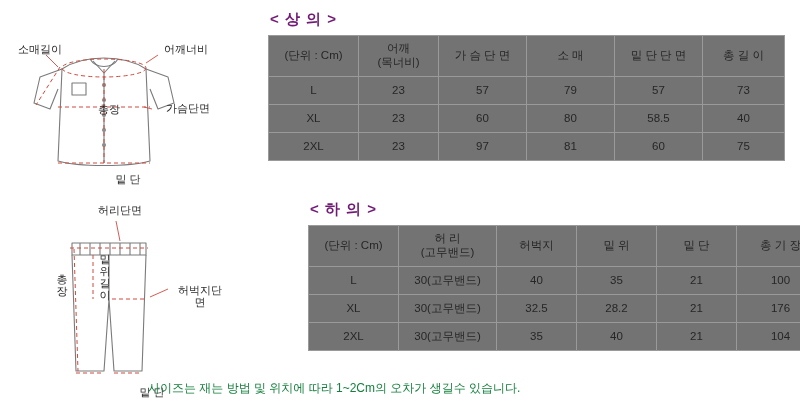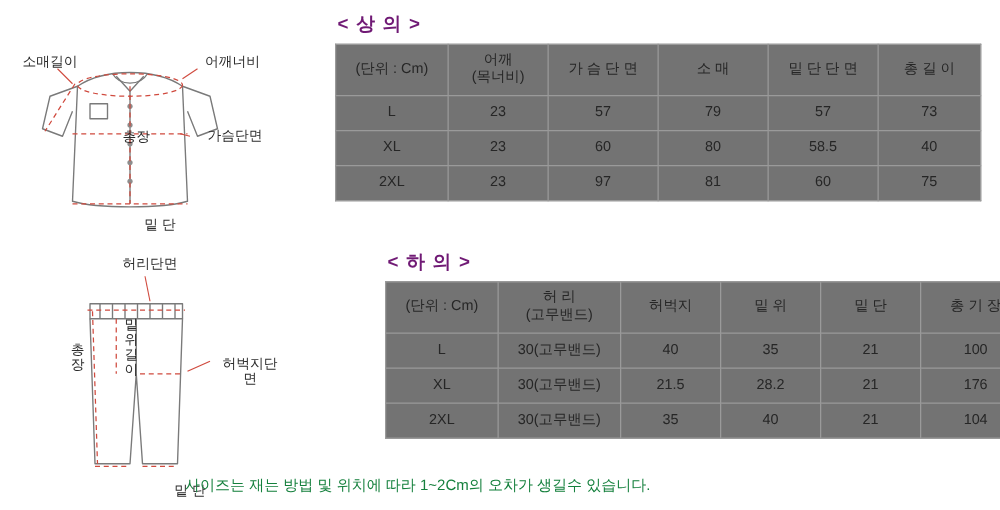--- a/index.html
+++ b/index.html
@@ -315,21 +315,21 @@
             <td>L</td>
             <td>30(고무밴드)</td>
             <td>40</td>
             <td>35</td>
             <td>21</td>
             <td>100</td>
           </tr>
           <tr>
             <td>XL</td>
             <td>30(고무밴드)</td>
-            <td>21.5</td>
+            <td>32.5</td>
             <td>28.2</td>
             <td>21</td>
             <td>176</td>
           </tr>
           <tr>
             <td>2XL</td>
             <td>30(고무밴드)</td>
             <td>35</td>
             <td>40</td>
             <td>21</td>

